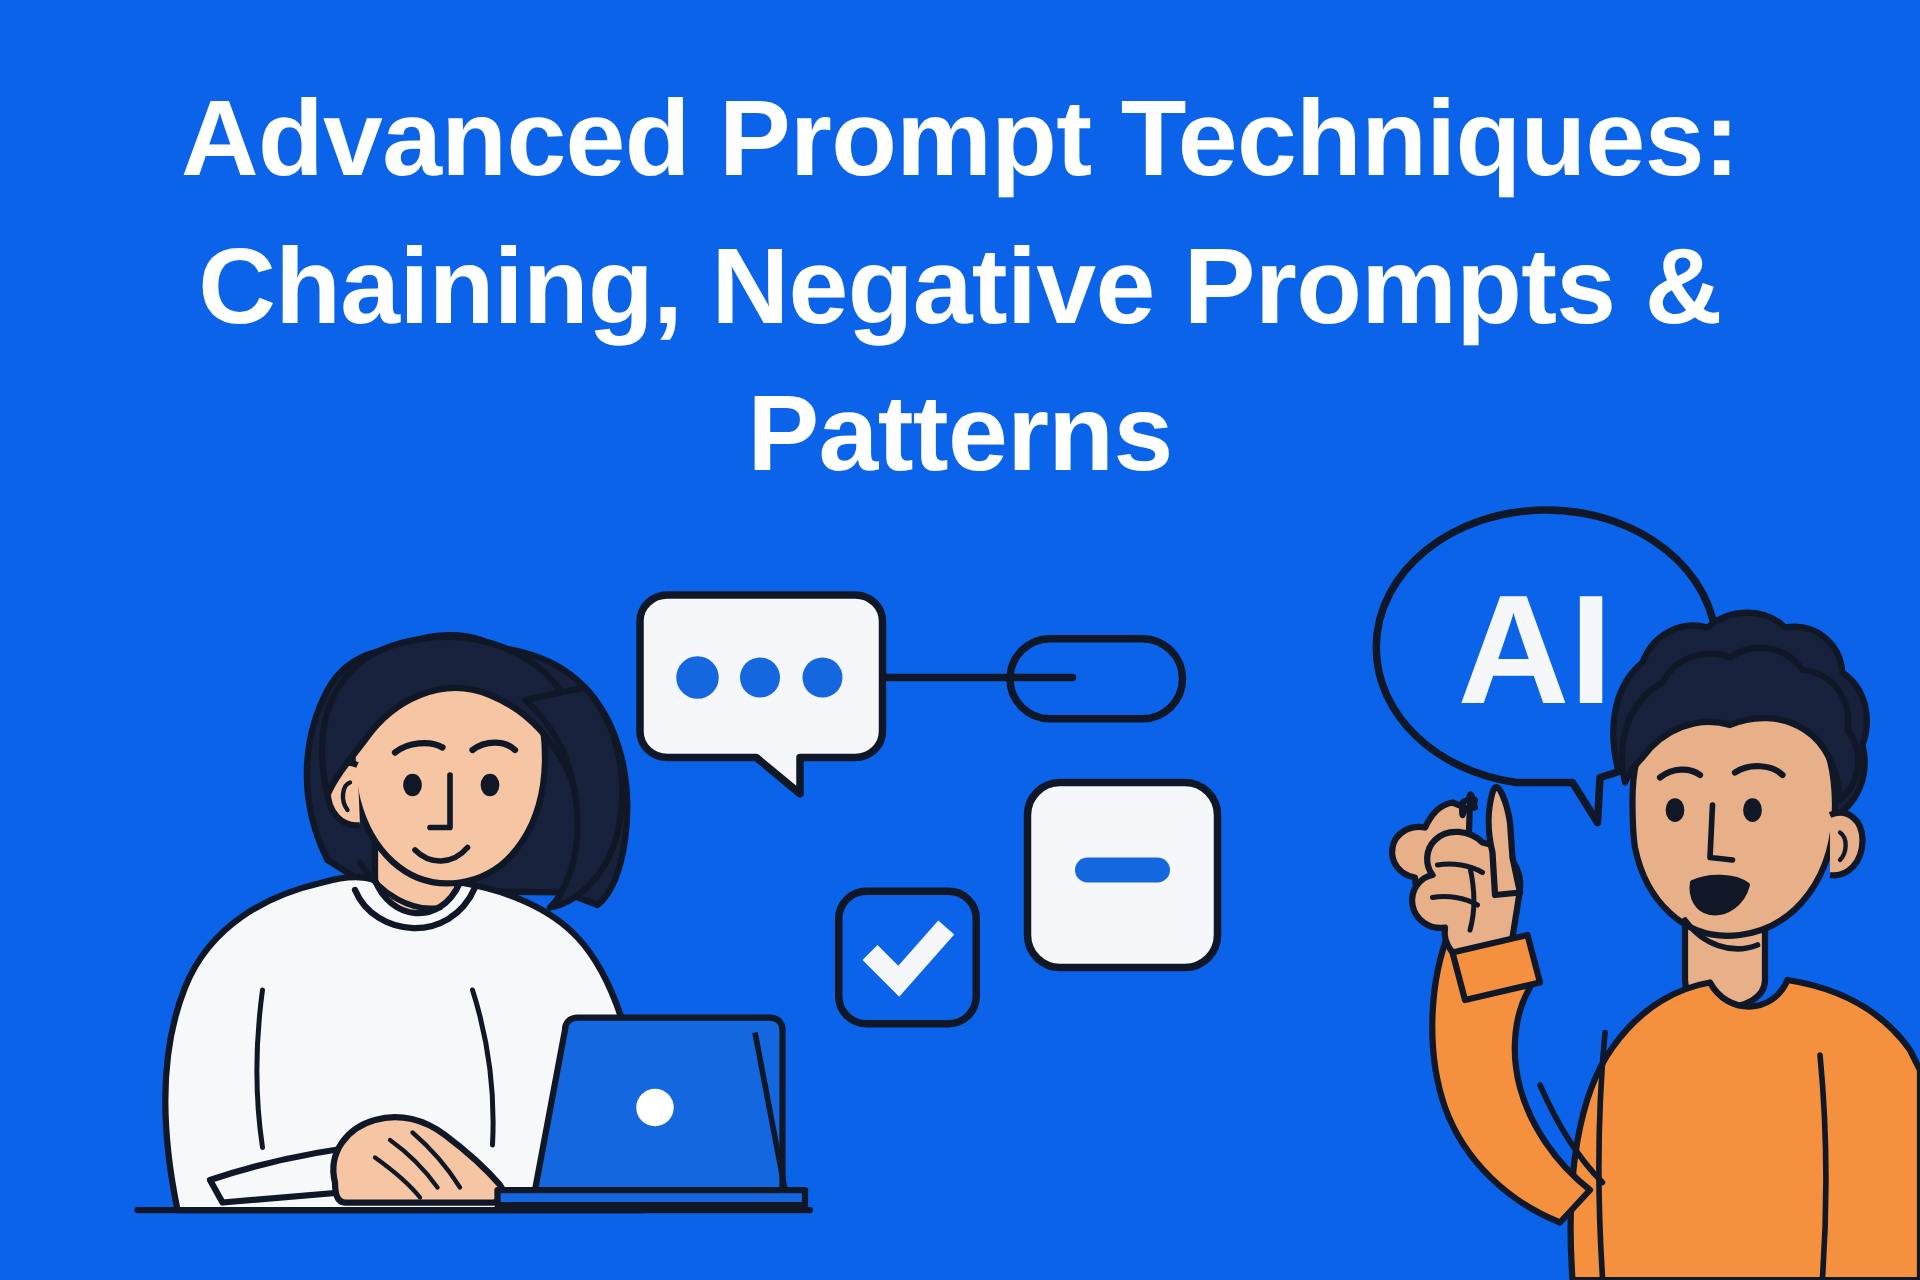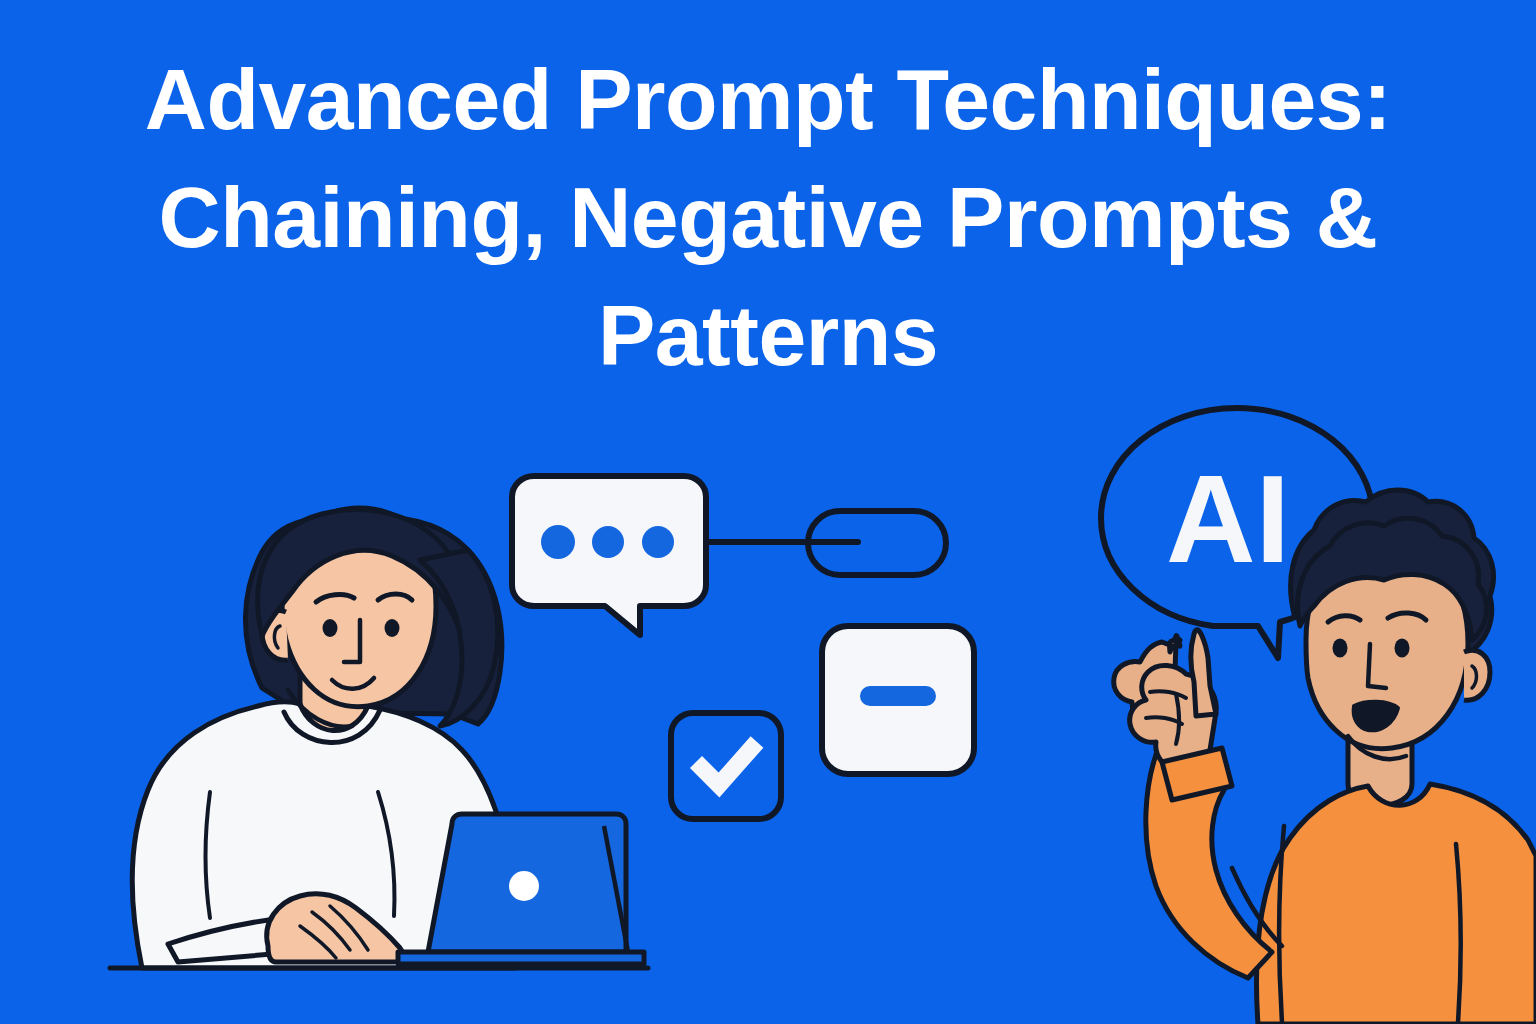--- a/index.html
+++ b/index.html
@@ -10,21 +10,21 @@
   #stage {
     position: relative;
     width: 1536px;
     height: 1024px;
     background: #0a63e8;
     overflow: hidden;
     font-family: "Liberation Sans", sans-serif;
   }
   #title-block {
     position: absolute;
-    top: 40px;
+    top: 52px;
     left: 0;
     width: 1536px;
     text-align: center;
     color: #ffffff;
     font-family: "Liberation Sans", sans-serif;
     font-weight: bold;
     font-size: 86px;
     line-height: 118px;
     letter-spacing: -0.5px;
     white-space: pre-line;

